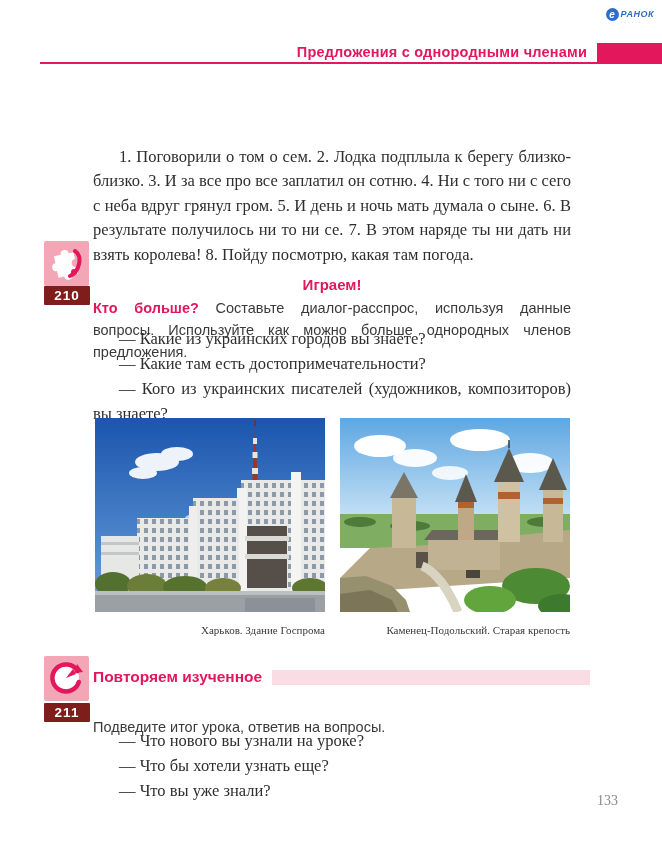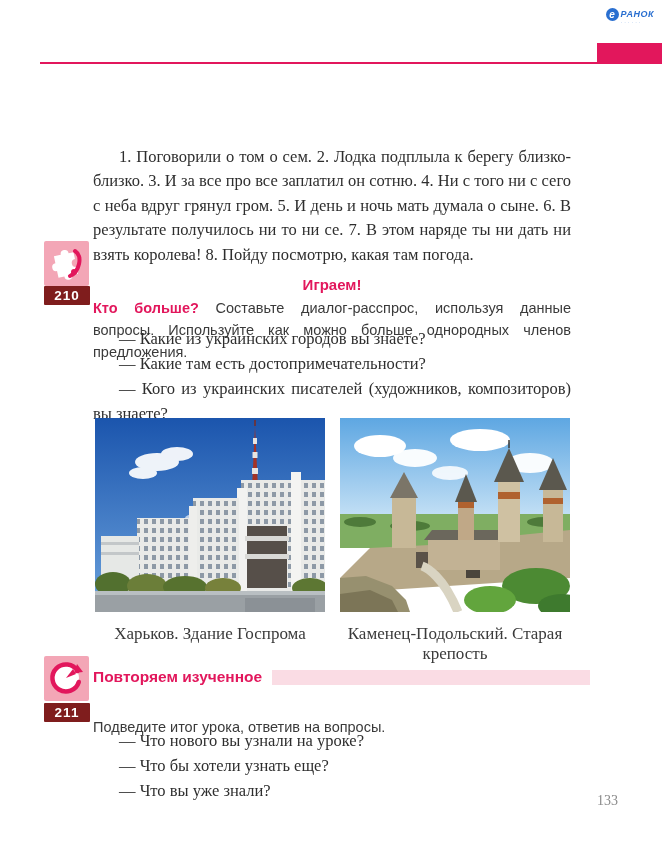--- a/index.html
+++ b/index.html
@@ -69,22 +69,22 @@
   .qlist210{top:326px;}
   .qlist211{top:728px;}
   .qlist p{
     margin:0;font-size:16.5px;line-height:25px;text-indent:26px;text-align:justify;color:#2e2e2e;
   }
   
   .photo{position:absolute;top:418px;width:230px;height:194px;overflow:hidden;}
   .photo-left{left:95px;}
   .photo-right{left:340px;}
   .caption{
-    position:absolute;top:624px;width:230px;text-align:center;
-    font-size:17px;color:#3a3a3a;
+    position:absolute;top:624px;width:230px;text-align:right;
+    font-size:11px;color:#3a3a3a;
   }
   .caption-left{left:95px;}
   .caption-right{left:340px;}
   
   .review-heading{
     position:absolute;left:93px;top:668px;width:497px;height:18px;
     display:flex;align-items:center;
   }
   .review-heading .title{
     font-family:"Liberation Sans",sans-serif;font-weight:bold;font-size:15.5px;color:#e2175c;
@@ -104,20 +104,21 @@
   <div class="logo">
     <span class="e-mark">е</span>
     <span>
       <span class="brand">РАНОК</span>
       <span class="dots">······</span>
     </span>
   </div>
 
   <div class="header">
     <span class="header-rule"></span>
+    <span class="header-title">Предложения с однородными членами</span>
     <span class="header-block"></span>
   </div>
 
 
   <p class="sentences serif">1. Поговорили о том о сем. 2. Лодка подплыла к берегу близко-близко. 3. И за все про все заплатил он сотню. 4. Ни с того ни с сего с неба вдруг грянул гром. 5. И день и ночь мать думала о сыне. 6. В результате получилось ни то ни се. 7. В этом наряде ты ни дать ни взять королева! 8. Пойду посмотрю, какая там погода.</p>
 
   <div class="icon-tile play-icon">
     <svg width="45" height="45" viewBox="0 0 45 45">
       <path fill="#ffffff" d="M12 13 h7 a4 4 0 1 1 8 0 h5 v7 a4 4 0 1 0 0 8 v7 h-6 a4 4 0 1 1 -8 0 h-6 v-7 a4 4 0 1 1 0 -8 z" transform="rotate(-12 22 24)"></path>
       <path fill="none" stroke="#e2175c" stroke-width="4" stroke-linecap="round" d="M31 10 q6 4 4 13 q-2 9 -9 12"></path>

